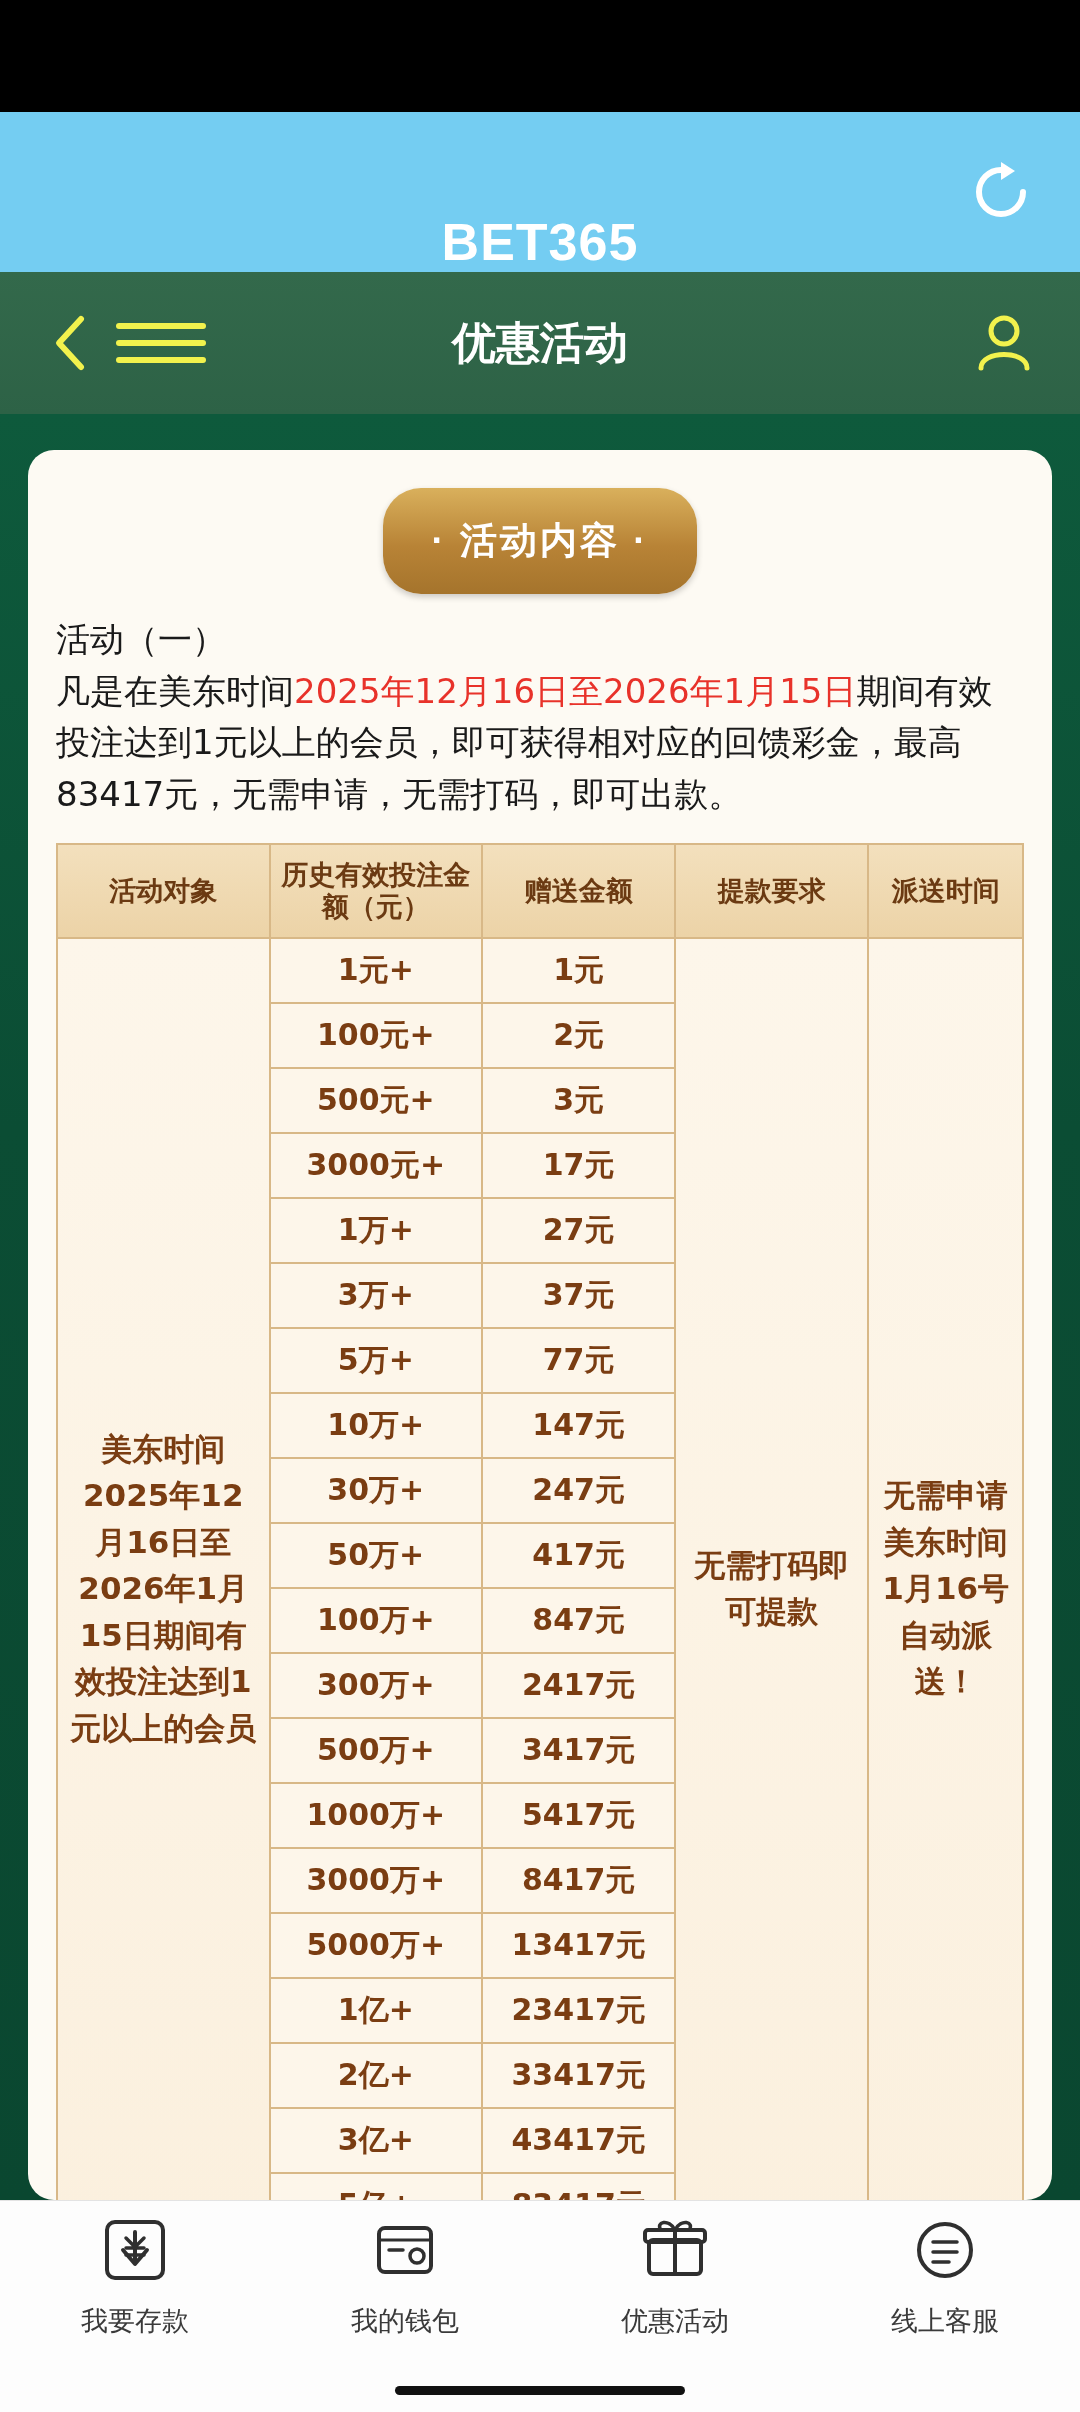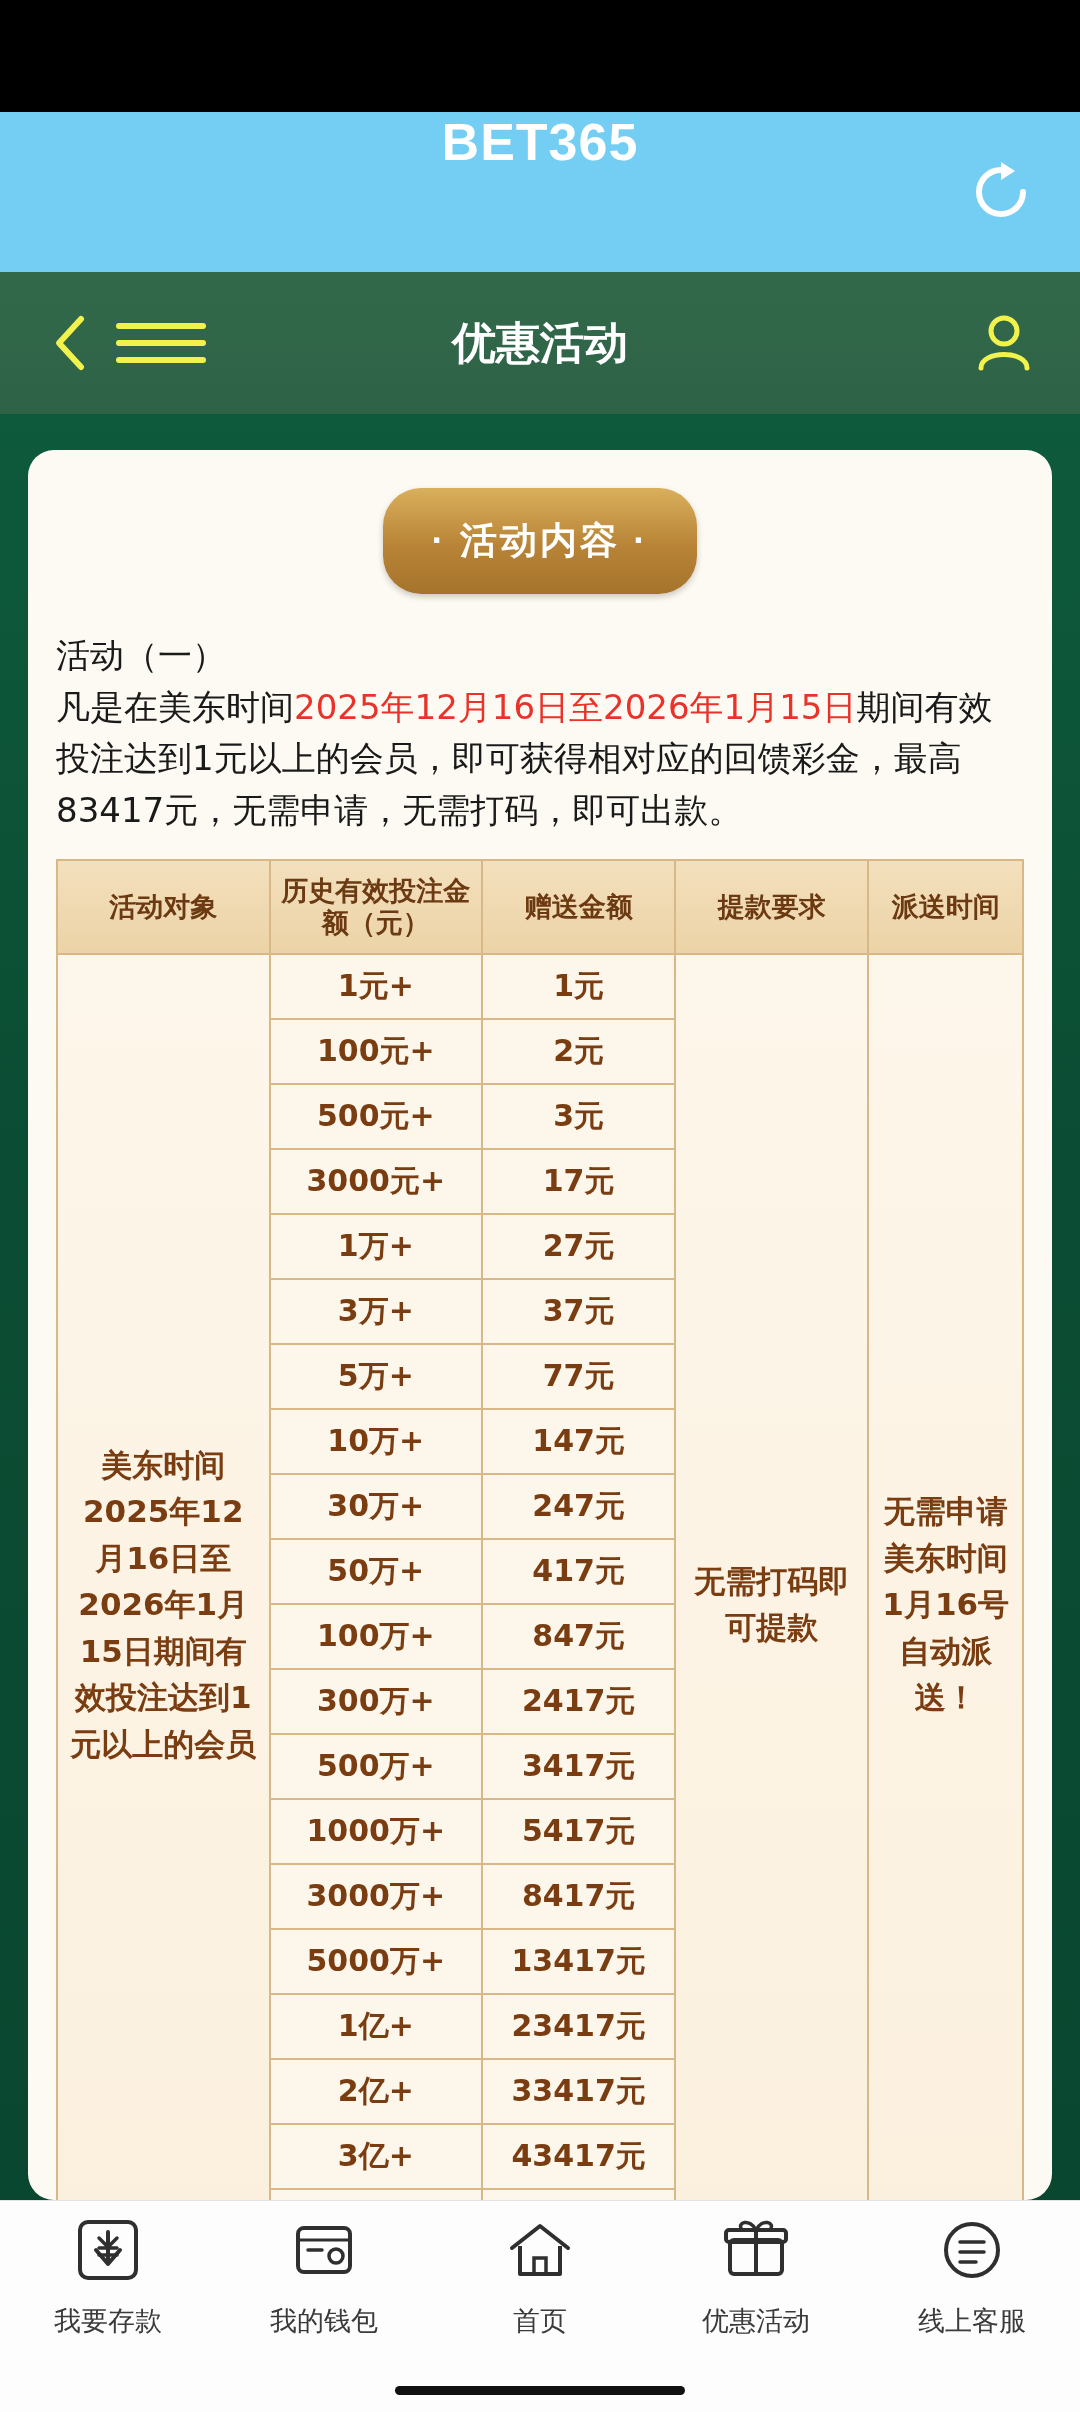--- a/index.html
+++ b/index.html
@@ -28,21 +28,21 @@
     background: #000000;
     flex: none;
   }
 
   
   .app-bar {
     height: 160px;
     background: #74cdf2;
     flex: none;
     display: flex;
-    align-items: flex-start;
+    align-items: flex-end;
     justify-content: center;
     position: relative;
   }
   .app-bar .title {
     color: #ffffff;
     font-size: 52px;
     font-weight: bold;
     letter-spacing: 1px;
   }
   .reload-btn {
@@ -141,21 +141,21 @@
     color: #ffffff;
     font-size: 37px;
     font-weight: bold;
     padding: 28px 48px;
     border-radius: 38px;
     letter-spacing: 3px;
     box-shadow: 0 3px 6px rgba(0,0,0,0.2);
   }
 
   .body-text {
-    margin-top: 36px;
+    margin-top: 20px;
     font-size: 34px;
     line-height: 1.52;
     color: #1a1a1a;
     font-family: "DejaVu Sans", "Liberation Sans", sans-serif;
   }
   .body-text .hl { color: #e8322a; }
 
   
   table.promo {
     margin-top: 22px;
@@ -407,30 +407,20 @@
         <svg width="72" height="72" viewBox="0 0 72 72">
           <rect x="10" y="14" width="52" height="44" rx="6" fill="none" stroke="#2f2f2f" stroke-width="4"></rect>
           <path d="M10 26 H62" stroke="#2f2f2f" stroke-width="3"></path>
           <circle cx="48" cy="42" r="7" fill="none" stroke="#2f2f2f" stroke-width="3.5"></circle>
           <path d="M20 36 H34" stroke="#2f2f2f" stroke-width="3.5" stroke-linecap="round"></path>
         </svg>
       </div>
       <div class="lbl">我的钱包</div>
     </div>
 
-    <div class="tab">
-      <div class="ico">
-        <svg width="72" height="72" viewBox="0 0 72 72">
-          <path d="M8 34 L36 12 L64 34" fill="none" stroke="#2f2f2f" stroke-width="4" stroke-linecap="round" stroke-linejoin="round"></path>
-          <path d="M16 32 V60 H56 V32" fill="none" stroke="#2f2f2f" stroke-width="4" stroke-linejoin="round"></path>
-          <path d="M30 60 V44 H42 V60" fill="none" stroke="#2f2f2f" stroke-width="3.5"></path>
-        </svg>
-      </div>
-      <div class="lbl">首页</div>
-    </div>
 
     <div class="tab">
       <div class="ico">
         <svg width="72" height="72" viewBox="0 0 72 72">
           <rect x="10" y="26" width="52" height="34" rx="4" fill="none" stroke="#2f2f2f" stroke-width="4"></rect>
           <rect x="6" y="16" width="60" height="12" rx="3" fill="none" stroke="#2f2f2f" stroke-width="4"></rect>
           <path d="M36 16 V60" stroke="#2f2f2f" stroke-width="4"></path>
           <path d="M36 16 C30 4 16 8 22 16 M36 16 C42 4 56 8 50 16" fill="none" stroke="#2f2f2f" stroke-width="3.5"></path>
         </svg>
       </div>

